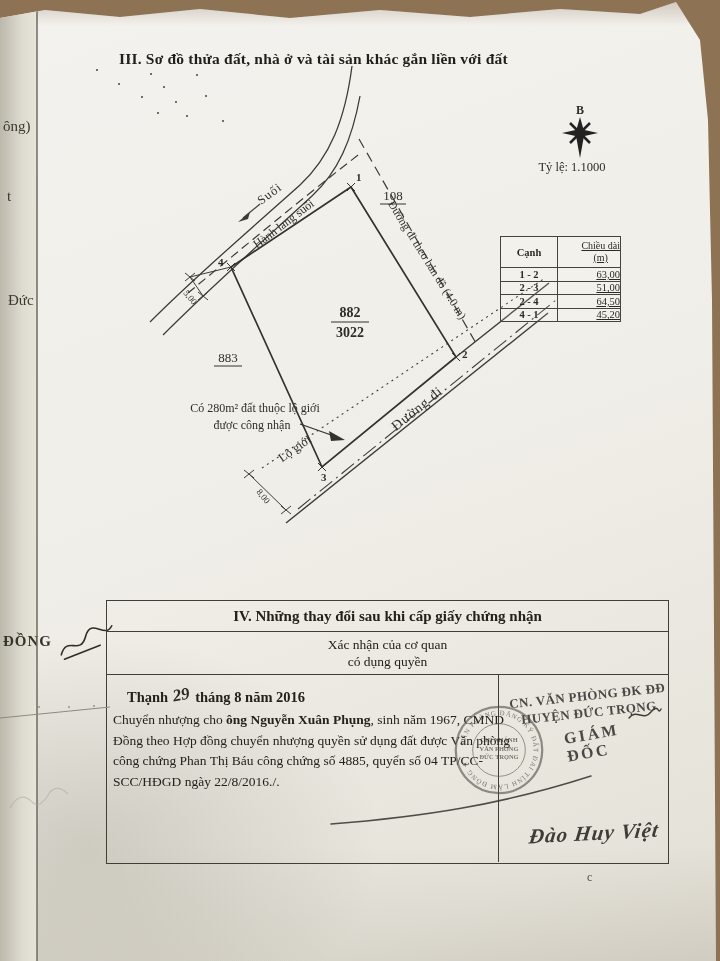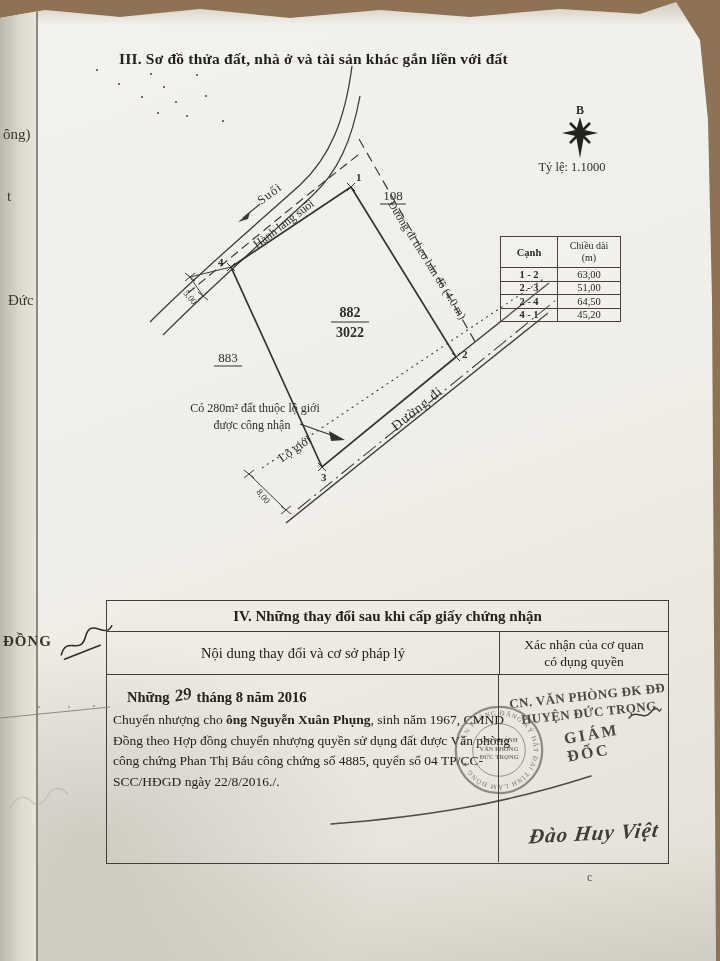--- a/index.html
+++ b/index.html
@@ -22,21 +22,21 @@
   .sec3-title{position:absolute;left:119px;top:50px;margin:0;font-size:15.5px;font-weight:bold;
          color:#211f1a;letter-spacing:.2px;white-space:nowrap;}
   svg text{font-family:"Liberation Serif","DejaVu Serif",serif;fill:#2e2d28;}
   .map{position:absolute;left:130px;top:50px;}
   
   .edge-table{position:absolute;left:500px;top:236px;width:119px;border:1.4px solid #45433c;
          font-size:10.5px;color:#2b2a24;background:rgba(255,255,255,.12);}
   .et-row{display:flex;border-top:1px solid #45433c;}
   .et-row:first-child{border-top:none;}
   .et-c1{width:56px;border-right:1px solid #45433c;display:flex;align-items:center;justify-content:center;text-align:center;font-weight:bold;}
-  .et-c2{flex:1;display:flex;align-items:center;justify-content:center;text-align:center;}
+  .et-c2{flex:1;display:flex;align-items:center;justify-content:flex-end;text-align:center;text-decoration:underline;}
   .et-head{height:30px;}
   .et-data{height:12.5px;}
   
   .sec4{position:absolute;left:106px;top:600px;width:561px;height:262px;border:1.5px solid #403e36;}
   .sec4-title{height:30px;border-bottom:1.4px solid #403e36;display:flex;align-items:center;
          justify-content:center;font-size:15px;font-weight:bold;color:#23211b;}
   .sec4-head{display:flex;height:42px;border-bottom:1.4px solid #403e36;}
   .s4hl{width:392px;border-right:1.4px solid #403e36;display:flex;align-items:center;justify-content:center;
          font-size:14.5px;color:#23211b;}
   .s4hr{flex:1;display:flex;flex-direction:column;align-items:center;justify-content:center;
@@ -65,21 +65,21 @@
   .scribble{position:absolute;left:4px;top:778px;overflow:visible;opacity:.5;}
   .dotrow{position:absolute;width:2px;height:2px;border-radius:50%;background:#5a574e;opacity:.55;}
 </style>
 </head>
 <body>
 
 <div class="photo">
   <div class="sheet">
 
     <div class="left-page"></div>
-    <span class="frag" style="left:3px;top:118px;margin-top:8px;">ông)</span>
+    <span class="frag" style="left:3px;top:118px;">ông)</span>
     <span class="frag" style="left:7px;top:188px;">t</span>
     <span class="frag" style="left:8px;top:292px;">Đức</span>
     <span class="frag frag-dong" style="left:3px;top:633px;">ĐỒNG</span>
     <svg class="squig" style="left:57px;top:628px;transform:rotate(-14deg);" width="62" height="28">
       <path d="M2,20 C12,2 20,26 30,8 S48,16 58,4 M4,25 L42,20" stroke="#2f2e29" stroke-width="1.6" fill="none" stroke-linecap="round"></path>
     </svg>
     <div class="fold"></div>
 
     <h1 class="sec3-title">III. Sơ đồ thửa đất, nhà ở và tài sản khác gắn liền với đất</h1>
 
@@ -195,30 +195,29 @@
       </div>
       <div class="et-row et-data">
         <div class="et-c1">4 - 1</div>
         <div class="et-c2">45,20</div>
       </div>
     </div>
 
     <div class="sec4">
       <div class="sec4-title">IV. Những thay đổi sau khi cấp giấy chứng nhận</div>
       <div class="sec4-head">
-        <div class="s4hl">Nội dung thay đổi và cơ sở pháp lý</div>
         <div class="s4hr">
           <div>Xác nhận của cơ quan</div>
           <div>có dụng quyền</div>
         </div>
       </div>
       <div class="sec4-body">
         <div class="s4bl">
           <div class="date-line">
-            <span>Những</span><span class="hand">29</span><span>tháng 8 năm 2016</span>
+            <span>Thạnh</span><span class="hand">29</span><span>tháng 8 năm 2016</span>
           </div>
           <div class="entry-line"><span>Chuyển nhượng cho </span><b>ông Nguyễn Xuân Phụng</b><span>, sinh năm 1967, CMND</span></div>
           <div class="entry-line">Đồng theo Hợp đồng chuyển nhượng quyền sử dụng đất được Văn phòng</div>
           <div class="entry-line">công chứng Phan Thị Báu công chứng số 4885, quyển số 04 TP/CC-</div>
           <div class="entry-line">SCC/HĐGD ngày 22/8/2016./.</div>
         </div>
         <div class="s4br">
 
           <svg class="seal" width="94" height="94" viewBox="-50 -50 100 100">
             <circle cx="0" cy="0" r="46" fill="none" stroke="#53524c" stroke-width="2.4"></circle>

